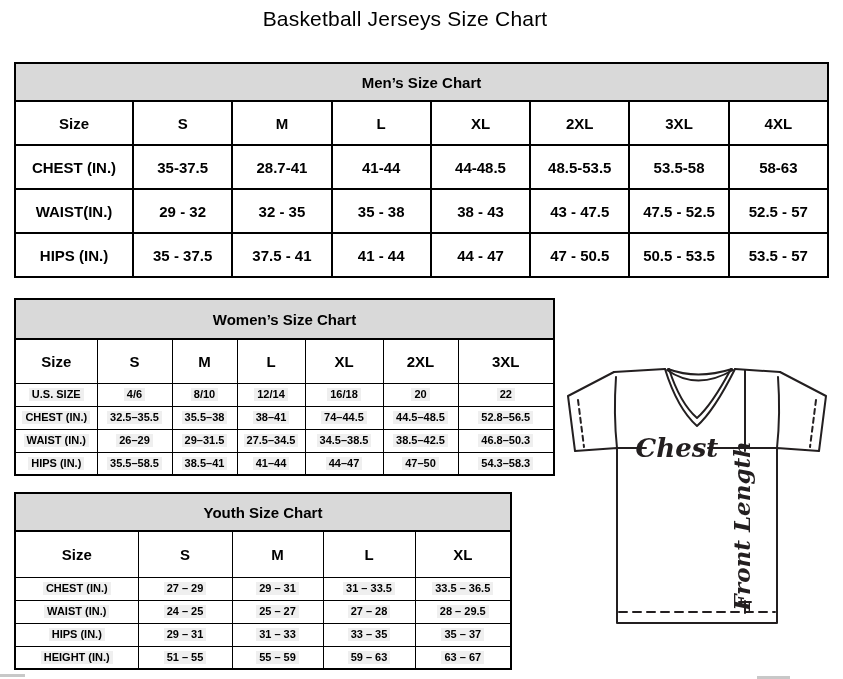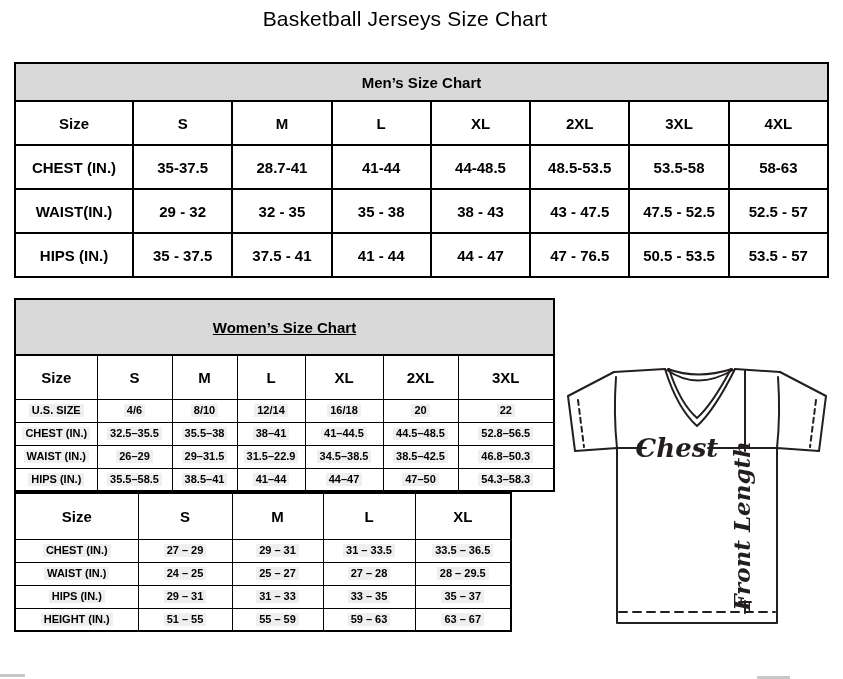--- a/index.html
+++ b/index.html
@@ -16,21 +16,21 @@
   table.tbl td{border:1px solid #000;text-align:center;vertical-align:middle;font-weight:bold;padding:0;overflow:hidden;}
   tr.chart-title td{background:#d9d9d9;font-size:15px;border-bottom:2px solid #000;}
   
   #men-table{left:14px;top:62px;width:815px;}
   #men-table td{border-width:2px;font-size:15px;}
   #men-table tr.chart-title{height:38px;}
   #men-table tr.col-header{height:44px;}
   #men-table tr.data-row{height:44px;}
   
   #women-table{left:14px;top:298px;width:539px;}
-  #women-table tr.chart-title{height:56px;font-size:15px;text-decoration:underline;}
+  #women-table tr.chart-title{height:40px;font-size:15px;}
   #women-table tr.col-header{height:44px;font-size:15px;}
   #women-table tr.data-row{height:23px;font-size:11px;}
   
   #youth-table{left:14px;top:492px;width:496px;}
   #youth-table tr.chart-title{height:38px;}
   #youth-table tr.col-header{height:46px;font-size:15px;}
   #youth-table tr.data-row{height:23px;font-size:11px;}
   .shade{background:#efefef;padding:0 3px;display:inline-block;line-height:13px;}
   
   #jersey{position:absolute;left:558px;top:363px;}
@@ -89,21 +89,21 @@
     <td>43 - 47.5</td>
     <td>47.5 - 52.5</td>
     <td>52.5 - 57</td>
   </tr>
   <tr class="data-row">
     <td>HIPS (IN.)</td>
     <td>35 - 37.5</td>
     <td>37.5 - 41</td>
     <td>41 - 44</td>
     <td>44 - 47</td>
-    <td>47 - 76.5</td>
+    <td>47 - 50.5</td>
     <td>50.5 - 53.5</td>
     <td>53.5 - 57</td>
   </tr>
 </tbody>
   </table>
 
 <table class="tbl" id="women-table">
   <colgroup>
     <col style="width:82px">
       <col style="width:75px">
@@ -133,29 +133,29 @@
     <td><span class="shade">12/14</span></td>
     <td><span class="shade">16/18</span></td>
     <td><span class="shade">20</span></td>
     <td><span class="shade">22</span></td>
   </tr>
   <tr class="data-row">
     <td><span class="shade">CHEST (IN.)</span></td>
     <td><span class="shade">32.5–35.5</span></td>
     <td><span class="shade">35.5–38</span></td>
     <td><span class="shade">38–41</span></td>
-    <td><span class="shade">41–44.5</span></td>
+    <td><span class="shade">74–44.5</span></td>
     <td><span class="shade">44.5–48.5</span></td>
     <td><span class="shade">52.8–56.5</span></td>
   </tr>
   <tr class="data-row">
     <td><span class="shade">WAIST (IN.)</span></td>
     <td><span class="shade">26–29</span></td>
     <td><span class="shade">29–31.5</span></td>
-    <td><span class="shade">31.5–22.9</span></td>
+    <td><span class="shade">27.5–34.5</span></td>
     <td><span class="shade">34.5–38.5</span></td>
     <td><span class="shade">38.5–42.5</span></td>
     <td><span class="shade">46.8–50.3</span></td>
   </tr>
   <tr class="data-row">
     <td><span class="shade">HIPS (IN.)</span></td>
     <td><span class="shade">35.5–58.5</span></td>
     <td><span class="shade">38.5–41</span></td>
     <td><span class="shade">41–44</span></td>
     <td><span class="shade">44–47</span></td>
@@ -167,20 +167,23 @@
 
 <table class="tbl" id="youth-table">
   <colgroup>
     <col style="width:123px">
       <col style="width:94px">
       <col style="width:91px">
     <col style="width:92px">
       <col style="width:96px">
   </colgroup>
   <tbody>
+      <tr class="chart-title">
+    <td colspan="5">Youth Size Chart</td>
+  </tr>
   <tr class="col-header">
     <td>Size</td>
     <td>S</td>
     <td>M</td>
     <td>L</td>
     <td>XL</td>
   </tr>
   <tr class="data-row">
     <td><span class="shade">CHEST (IN.)</span></td>
     <td><span class="shade">27 – 29</span></td>

